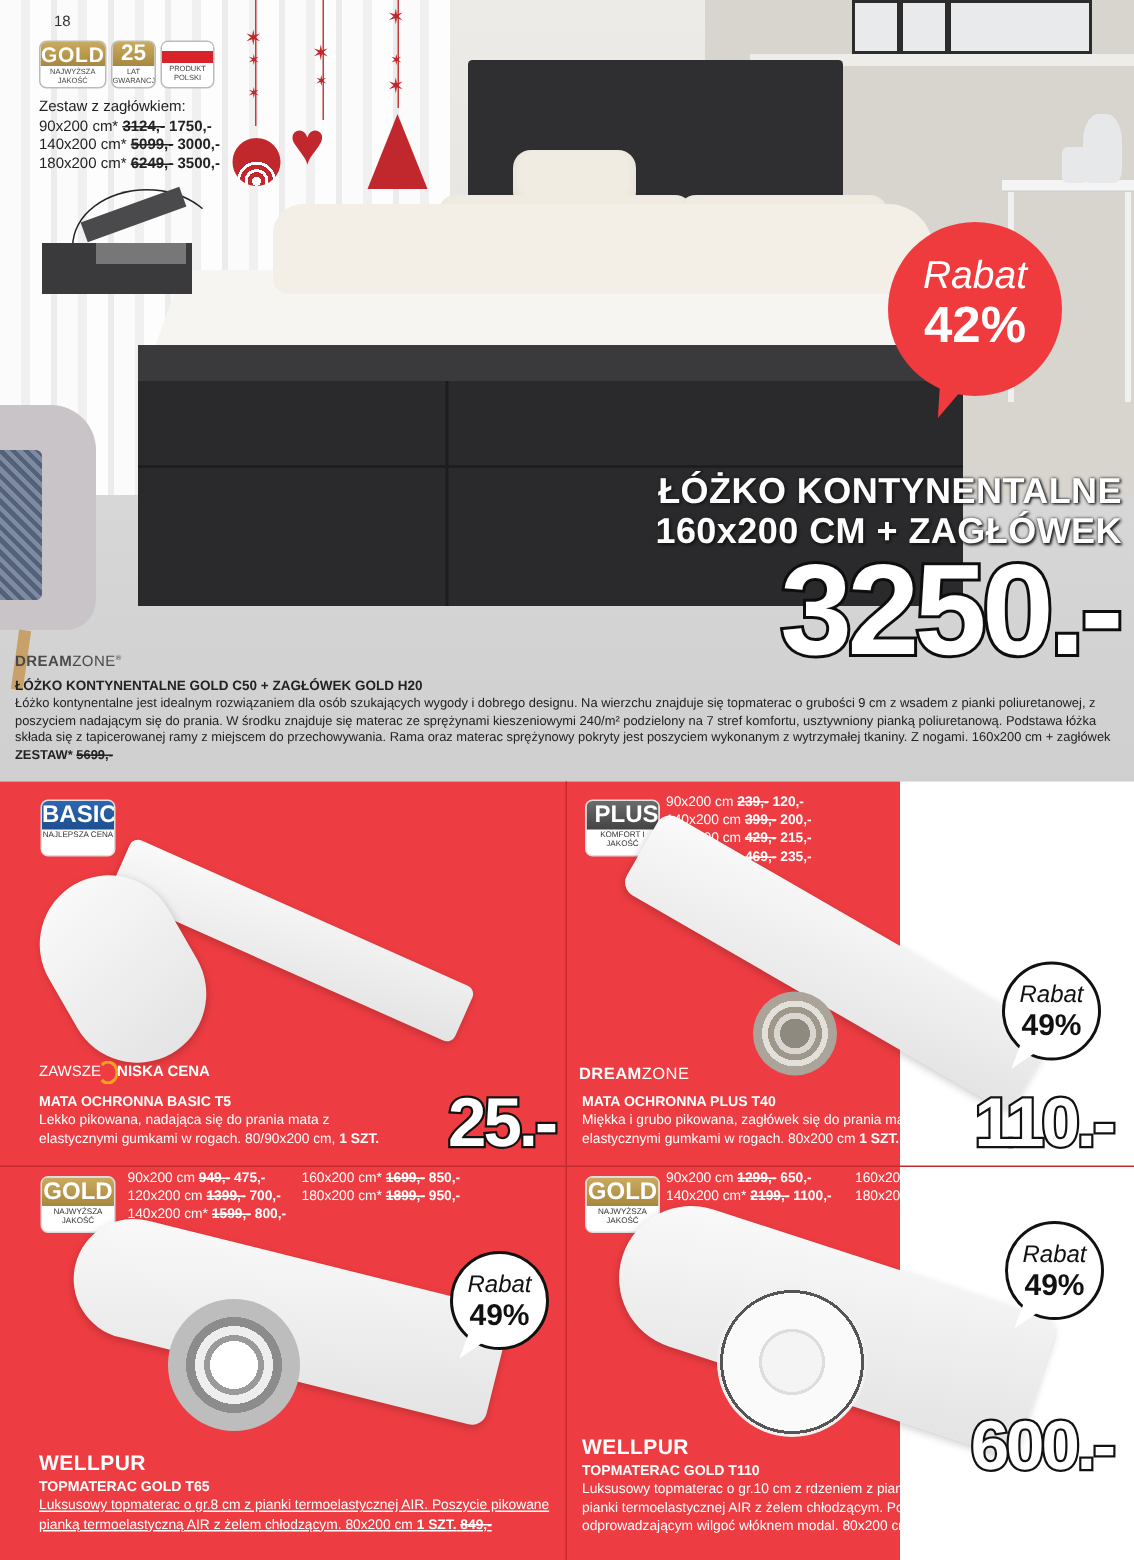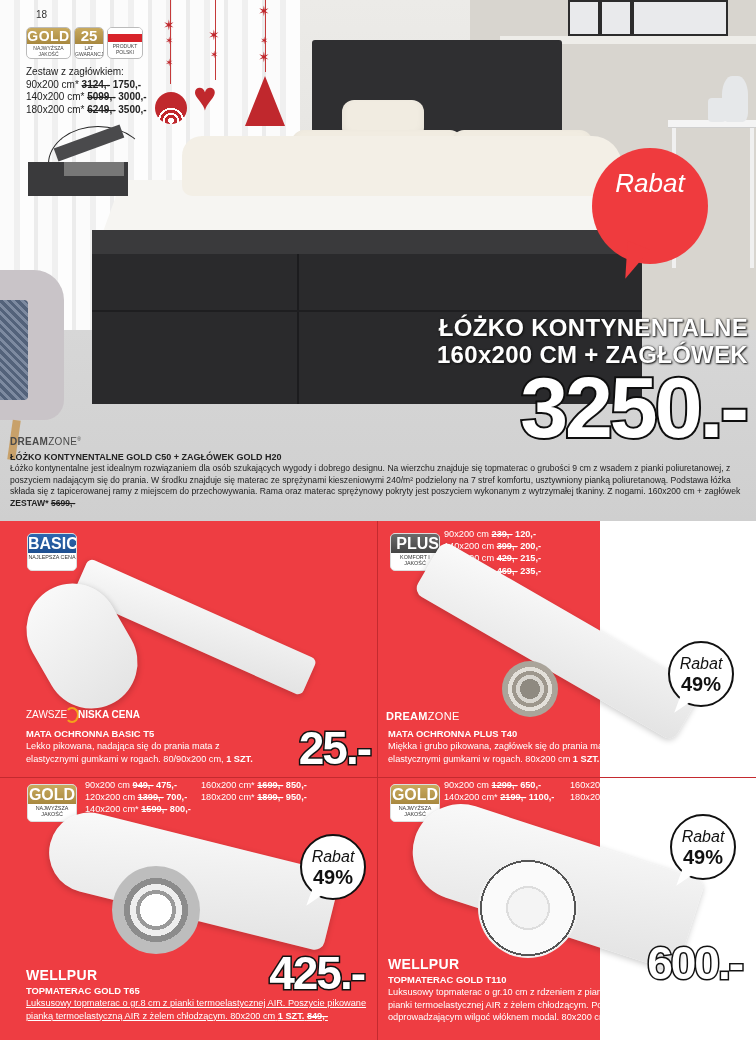--- a/index.html
+++ b/index.html
@@ -227,20 +227,21 @@
 
   <div class="storage-bed">
     <div class="circle"></div>
     <div class="base"></div>
     <div class="inside"></div>
     <div class="lid"></div>
   </div>
 
   <div class="rabat-big">
     <div class="lbl">Rabat</div>
+    <div class="pct">42%</div>
   </div>
 
   <div class="hero-title">
     <div>ŁÓŻKO KONTYNENTALNE</div>
     <div>160x200 CM + ZAGŁÓWEK</div>
   </div>
   <div class="hero-price">3250.-</div>
 
   <div class="dz-brand"><b>DREAM</b><span>ZONE</span><sup style="font-size:5px;">®</sup></div>
   <div class="hero-prod-name">ŁÓŻKO KONTYNENTALNE GOLD C50 + ZAGŁÓWEK GOLD H20</div>
@@ -277,20 +278,21 @@
     </div>
     <div class="roll" style="left:30px;top:90px;width:300px;height:60px;transform:rotate(30deg);border-radius:10px;"></div>
     <div class="roll-end" style="left:124px;top:140px;width:56px;height:56px;background:radial-gradient(circle,#8f8a80 0 10px,#d9d6cf 10px 14px,#9d978c 14px 18px,#e3e0d9 18px 22px,#aaa49a 22px);"></div>
     <div class="brand dz" style="left:8px;top:189px;"><b>DREAM</b><span>ZONE</span></div>
     <div class="rabat-sm" style="left:290px;top:120px;">
       <div class="lbl">Rabat</div>
       <div class="pct">49%</div>
     </div>
     <div class="pname" style="left:10px;top:207px;">MATA OCHRONNA PLUS T40</div>
     <div class="pdesc" style="left:10px;top:219px;width:252px;"><span>Miękka i grubo pikowana, zagłówek się do prania mata z elastycznymi gumkami w rogach. 80x200 cm</span> <b>1 SZT.</b> <span class="old">219,-</span></div>
+    <div class="price" style="right:14px;top:204px;">110.-</div>
   </div>
 
   <div class="panel" style="left:0;top:257px;">
     <div class="pbadge gold" style="left:27px;top:6px;">
       <div class="top">GOLD</div>
       <div class="sub">NAJWYŻSZA JAKOŚĆ</div>
     </div>
     <div class="sizes" style="left:85px;top:1px;">
       <div><span>90x200 cm</span> <span class="old">949,-</span> <span class="new">475,-</span></div>
       <div><span>120x200 cm</span> <span class="old">1399,-</span> <span class="new">700,-</span></div>
@@ -300,21 +302,20 @@
       <div><span>160x200 cm*</span> <span class="old">1699,-</span> <span class="new">850,-</span></div>
       <div><span>180x200 cm*</span> <span class="old">1899,-</span> <span class="new">950,-</span></div>
     </div>
     <div class="roll" style="left:46px;top:60px;width:290px;height:80px;transform:rotate(14deg);border-radius:40px 10px 10px 40px;"></div>
     <div class="roll-end" style="left:112px;top:88px;width:88px;height:88px;background:radial-gradient(circle,#fff 0 16px,#9a9a9a 16px 20px,#eee 20px 26px,#8c8c8c 26px 32px,#bdbdbd 32px);"></div>
     <div class="rabat-sm" style="left:300px;top:56px;">
       <div class="lbl">Rabat</div>
       <div class="pct">49%</div>
     </div>
     <div class="brand" style="left:26px;top:189px;font-size:14px;">WELLPUR</div>
-    <div class="price" style="right:14px;top:172px;">425.-</div>
     <div class="pname" style="left:26px;top:207px;">TOPMATERAC GOLD T65</div>
     <div class="pdesc" style="left:26px;top:219px;width:350px;text-decoration:underline;"><span>Luksusowy topmaterac o gr.8 cm z pianki termoelastycznej AIR. Poszycie pikowane pianką termoelastyczną AIR z żelem chłodzącym. 80x200 cm</span> <b>1 SZT.</b> <span class="old">849,-</span></div>
   </div>
 
   <div class="panel" style="left:378px;top:257px;">
     <div class="pbadge gold" style="left:12px;top:6px;">
       <div class="top">GOLD</div>
       <div class="sub">NAJWYŻSZA JAKOŚĆ</div>
     </div>
     <div class="sizes" style="left:66px;top:1px;">

